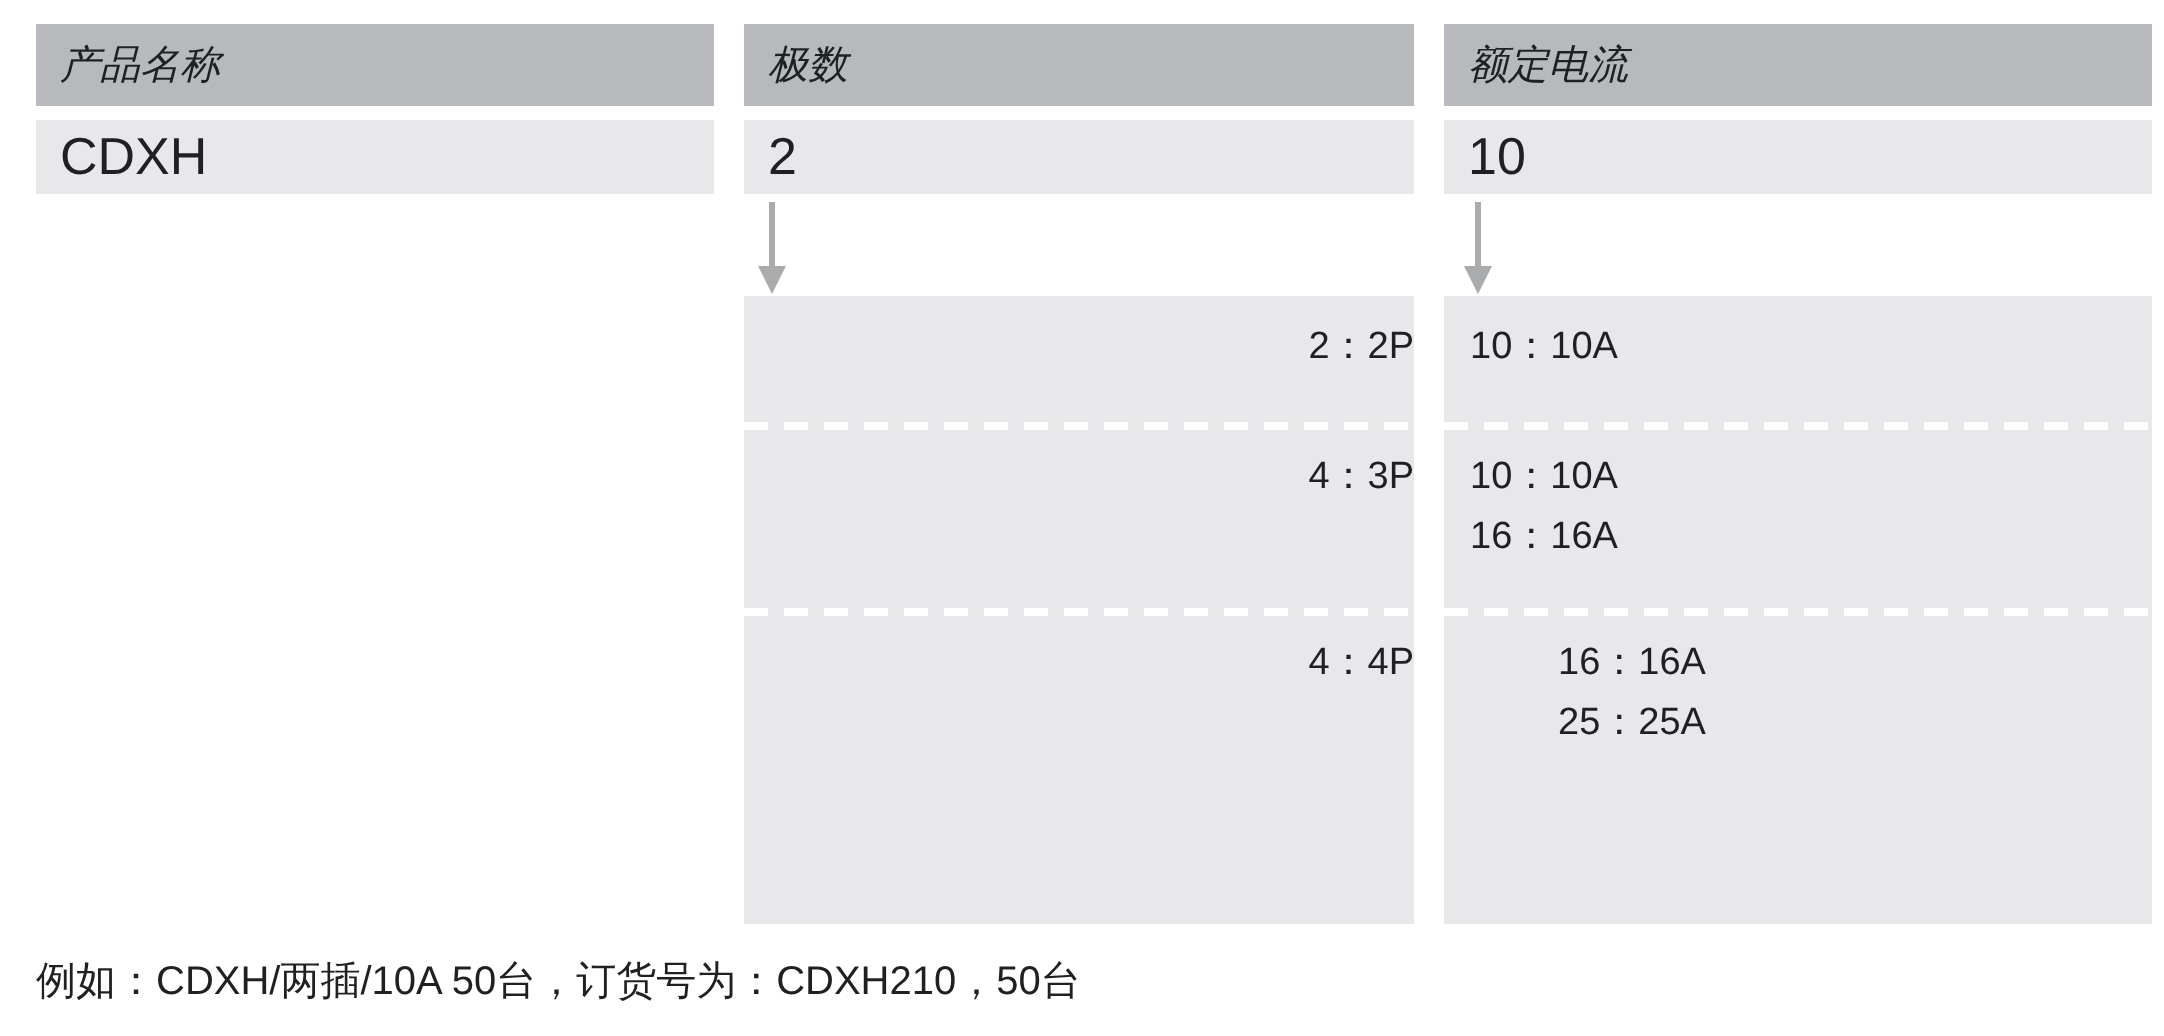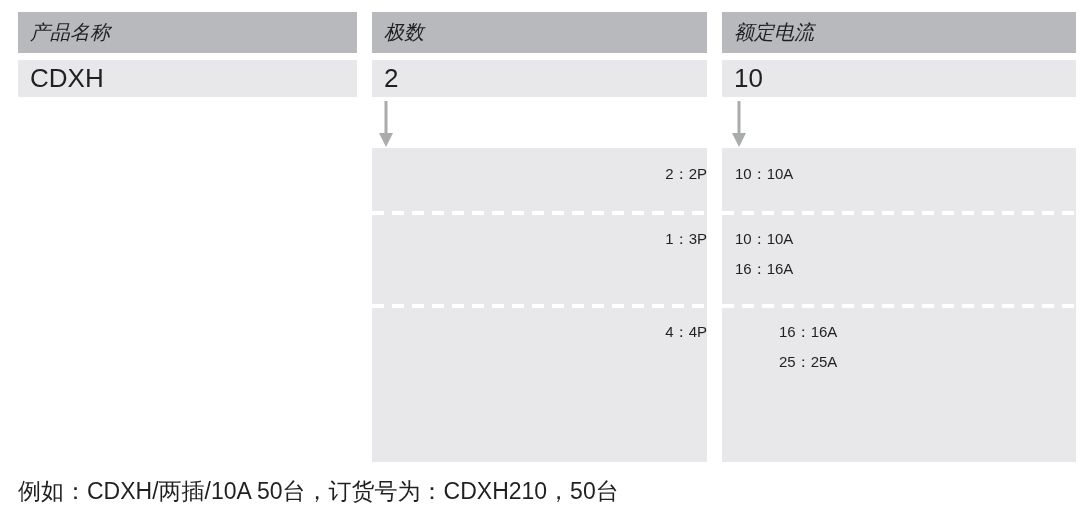--- a/index.html
+++ b/index.html
@@ -48,40 +48,40 @@
   .arrow svg { display: block; }
   .options {
     position: absolute;
     top: 148px;
     height: 314px;
     background: var(--cell-bg, #e8e8ea);
   }
   .opt-sec {
     box-sizing: border-box;
     padding: 11px 0 0 13px;
-    font-size: 15px;
+    font-size: 19px;
     line-height: 30px;
   }
   .sec1 { height: 65px; }
   .sec2 { height: 93px; }
   .sec3 { height: 156px; margin-left: 44px; }
   .dash {
     position: absolute;
     left: 0;
     width: 100%;
     height: 4px;
     background: repeating-linear-gradient(90deg, #ffffff 0 12px, rgba(255,255,255,0) 12px 20px);
   }
   .dash1 { top: 63px; }
   .dash2 { top: 156px; }
   .footer-note {
     position: absolute;
     left: 18px;
     top: 478px;
-    font-size: 23px;
+    font-size: 20px;
     line-height: 27px;
     white-space: nowrap;
   }
 </style>
 </head>
 <body>
 
 <div class="page">
 
   <div class="cell hdr c1">产品名称</div>
@@ -103,21 +103,21 @@
       <line x1="8" y1="0" x2="8" y2="33" stroke="#a9abad" stroke-width="3"></line>
       <polygon points="1,32 15,32 8,46" fill="#a9abad"></polygon>
     </svg>
   </div>
 
   <div class="options c2">
     <div class="opt-sec sec1">
       <div>2：2P</div>
     </div>
     <div class="opt-sec sec2">
-      <div>1：3P</div>
+      <div>4：3P</div>
     </div>
     <div class="opt-sec sec3">
       <div>4：4P</div>
     </div>
     <div class="dash dash1"></div>
     <div class="dash dash2"></div>
   </div>
 
   <div class="options c3">
     <div class="opt-sec sec1">

